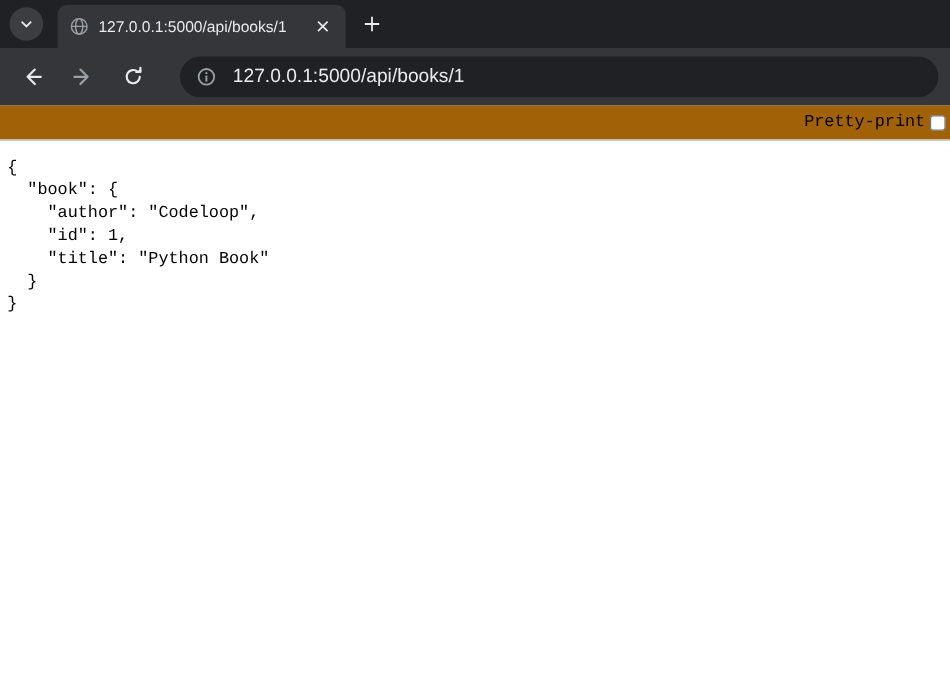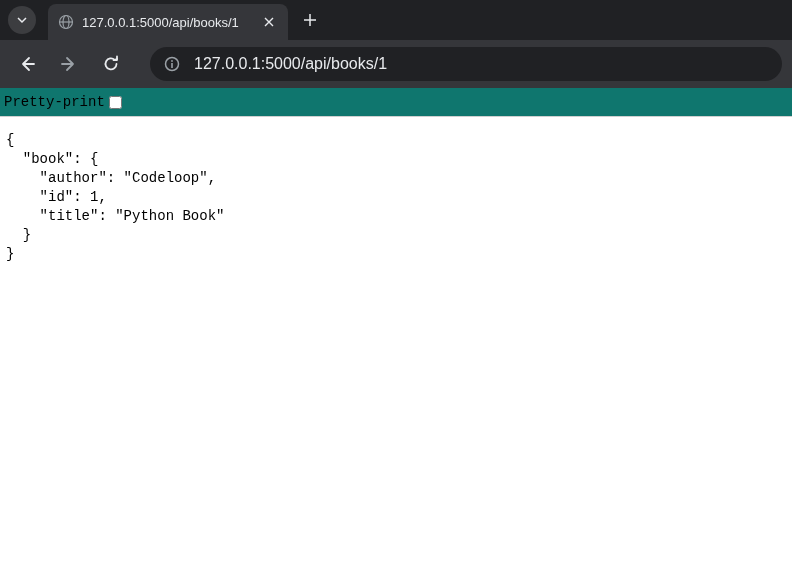--- a/index.html
+++ b/index.html
@@ -125,25 +125,26 @@
     }
     .url-text {
       color: #e8eaed;
       font-size: 16px;
       white-space: nowrap;
     }
     .pretty-bar {
       display: flex;
       align-items: center;
       height: 24px;
-      background: #0f766e;
+      background: #a16207;
       border-bottom: 1px solid #d0d0d0;
       padding: 14px 4px;
       font-family: "Courier New", monospace;
       font-size: 14px;
+      justify-content: flex-end;
     }
     .pretty-label {
       color: #000;
     }
     .pretty-check {
       margin-left: 4px;
       width: 13px;
       height: 13px;
     }
     .content {

